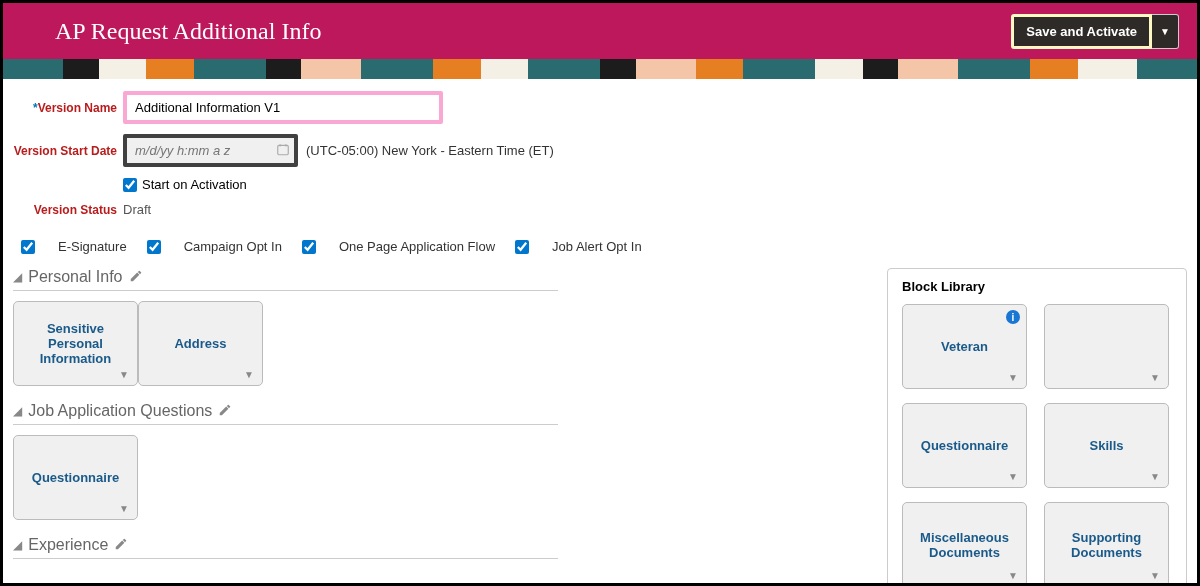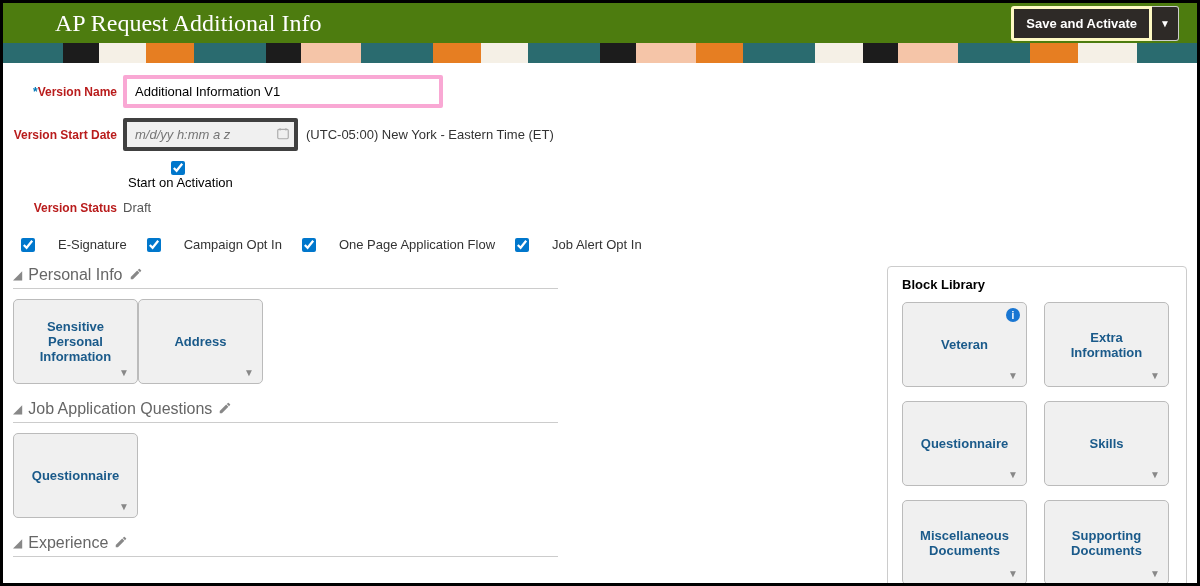--- a/index.html
+++ b/index.html
@@ -10,27 +10,27 @@
     body {
       font-family: -apple-system, BlinkMacSystemFont, "Segoe UI", Arial, sans-serif;
       font-size: 13px;
       background: #fff;
       width: 1200px;
       height: 586px;
       border: 3px solid #000;
       overflow: hidden;
     }
     .header {
-      background: #4d7c0f;
+      background: #be185d;
       color: #fff;
       padding: 12px 18px;
       display: flex;
       justify-content: space-between;
       align-items: center;
-      height: 40px;
+      height: 56px;
     }
     .header-title {
       font-family: Georgia, serif;
       font-size: 24px;
       font-weight: 400;
       margin-left: 34px;
     }
     .header-actions {
       display: flex;
       gap: 0;
@@ -133,21 +133,20 @@
     }
     .tz-text {
       margin-left: 8px;
       color: #333;
       font-size: 13px;
     }
     .checkbox-inline {
       display: flex;
       align-items: center;
       margin-left: 110px;
-      flex-direction: column;
     }
     .status-value {
       color: #555;
       font-size: 13px;
     }
     .checkboxes-row {
       display: flex;
       gap: 20px;
       margin: 22px 0 14px 8px;
     }
@@ -386,21 +385,20 @@
   <div class="right-col">
     <div class="library-panel">
       <div class="library-title">Block Library</div>
       <div class="library-grid">
         <div class="block-tile">
           <div class="block-info">i</div>
           <span class="block-tile-label">Veteran</span>
           <span class="block-chevron">▼</span>
         </div>
         <div class="block-tile">
-          <span class="block-tile-label">Extra Information</span>
           <span class="block-chevron">▼</span>
         </div>
         <div class="block-tile">
           <span class="block-tile-label">Questionnaire</span>
           <span class="block-chevron">▼</span>
         </div>
         <div class="block-tile">
           <span class="block-tile-label">Skills</span>
           <span class="block-chevron">▼</span>
         </div>

